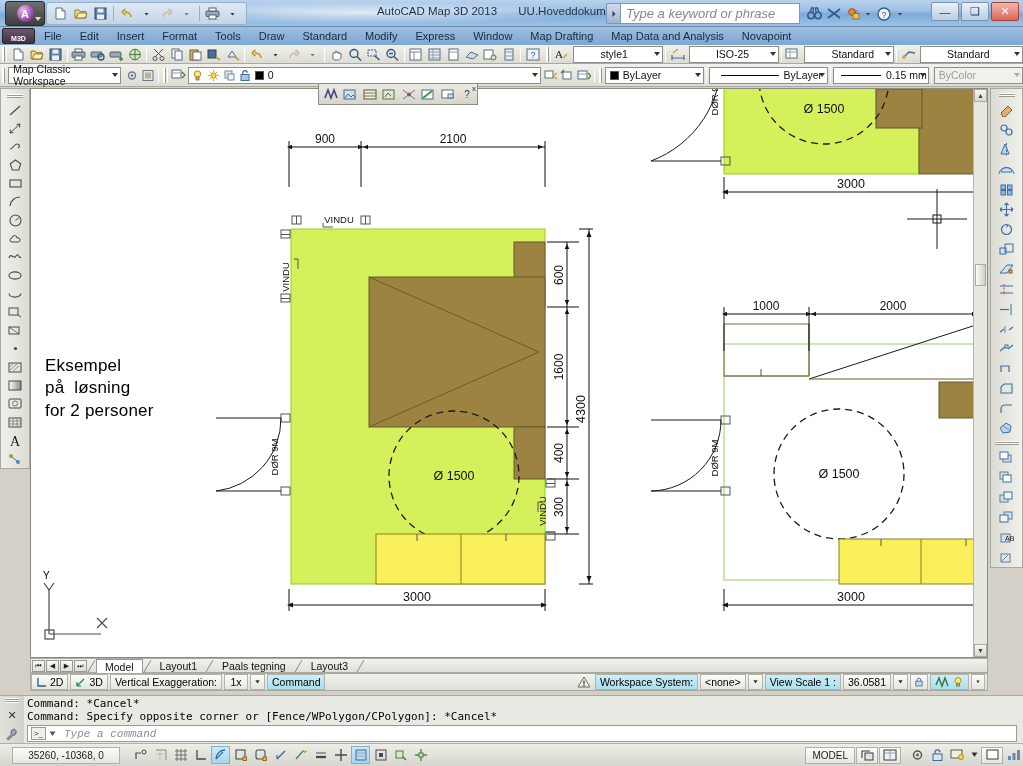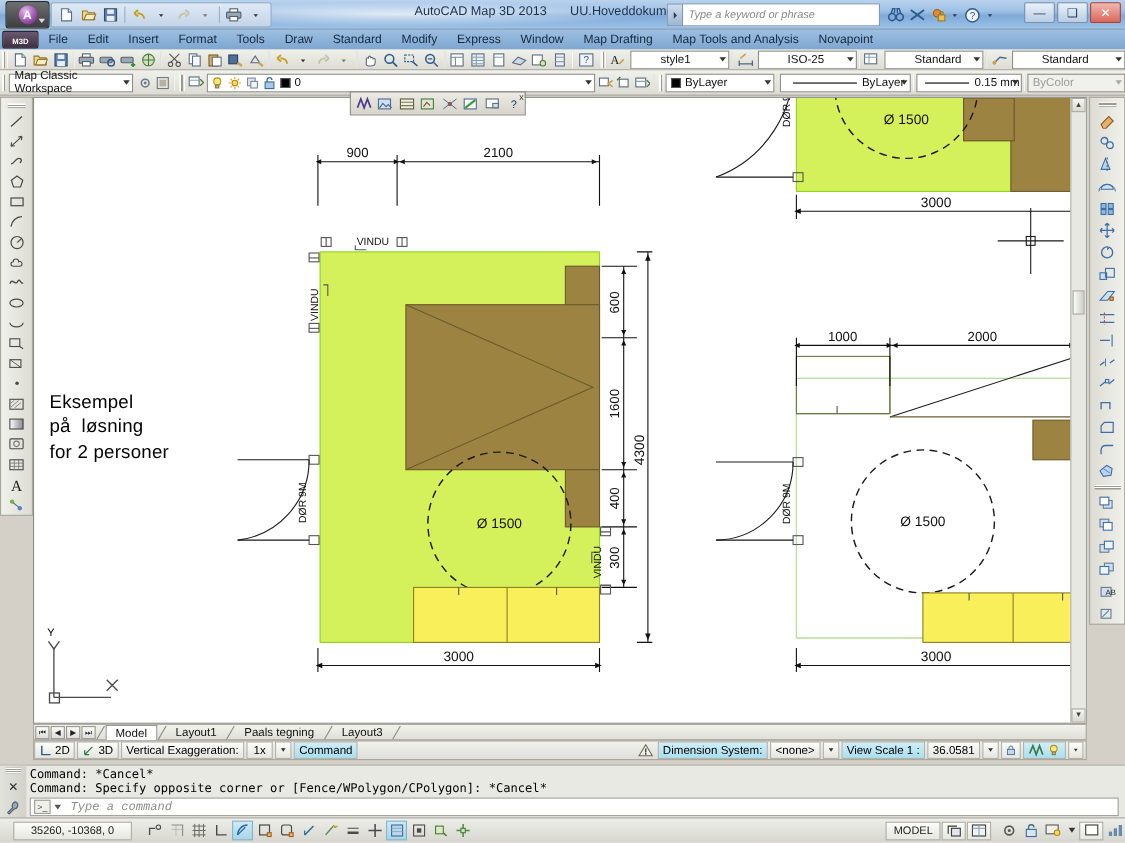--- a/index.html
+++ b/index.html
@@ -56,21 +56,21 @@
   .infocenter{
     position:absolute; right:120px; top:3px; height:21px; display:flex; align-items:center;
   }
   .ic-caret{
     width:14px;height:21px;background:linear-gradient(180deg,#cfdced,#9fb6cd);
     border:1px solid #8098b2;border-right:none;border-radius:2px 0 0 2px;
     display:flex;align-items:center;justify-content:center;
   }
   .ic-input{
     width:180px;height:21px;border:1px solid #8098b2;background:#fff;
-    font-style:italic;color:#888;font-size:10px;padding:0 5px;line-height:19px;
+    font-style:italic;color:#888;font-size:13px;padding:0 5px;line-height:19px;
   }
   .ic-icons{display:flex;align-items:center;gap:5px;margin-left:7px;}
   .win-btns{position:absolute;right:4px;top:2px;display:flex;gap:2px;}
   .wbtn{
     width:28px;height:19px;border:1px solid #7d93ad;border-radius:2px;
     background:linear-gradient(180deg,#eaf2fb,#b9cde2);
     display:flex;align-items:center;justify-content:center;font-size:11px;color:#2b3c50;
   }
   .wbtn.close{background:linear-gradient(180deg,#f3b7ae,#d9675a);border-color:#a94236;color:#fff;}
 
@@ -351,21 +351,21 @@
     <div class="menu-item">Edit</div>
     <div class="menu-item">Insert</div>
     <div class="menu-item">Format</div>
     <div class="menu-item">Tools</div>
     <div class="menu-item">Draw</div>
     <div class="menu-item">Standard</div>
     <div class="menu-item">Modify</div>
     <div class="menu-item">Express</div>
     <div class="menu-item">Window</div>
     <div class="menu-item">Map Drafting</div>
-    <div class="menu-item">Map Tools and Analysis</div>
+    <div class="menu-item">Map Data and Analysis</div>
     <div class="menu-item">Novapoint</div>
   </div>
 
   <div class="tbrow r1">
     <div class="grip"></div>
     <div class="tbtn">
         <svg width="13" height="13" viewBox="0 0 13 13">
           <path d="M2 1h6l3 3v8H2z" fill="#fff" stroke="#5b6d80"></path>
           <path d="M8 1v3h3" fill="#dce7f2" stroke="#5b6d80"></path>
         </svg>
@@ -1197,21 +1197,21 @@
 
     <div style="flex:1"></div>
 
     <span style="margin-right:4px;">
       <svg width="14" height="13" viewBox="0 0 14 13">
           <path d="M7 1l6 10H1z" fill="#f0f0ea" stroke="#6a6a5a"></path>
           <path d="M7 4.5v3.5" stroke="#3a3a30" stroke-width="1.2"></path>
           <circle cx="7" cy="9.4" r=".8" fill="#3a3a30"></circle>
         </svg>
     </span>
-    <div class="sbox cy">Dimension System:</div>
+    <div class="sbox cy">Workspace System:</div>
     <div class="sbox">&lt;none&gt;</div>
     <div class="sbox" style="width:15px;justify-content:center;">
       <svg width="7" height="6" viewBox="0 0 7 6">
           <path d="M.5.5h6L3.5 5z" fill="#333"></path>
         </svg>
     </div>
     <div class="sbox cy">View Scale  1 :</div>
     <div class="sbox">36.0581</div>
     <div class="sbox" style="width:15px;justify-content:center;">
       <svg width="7" height="6" viewBox="0 0 7 6">

